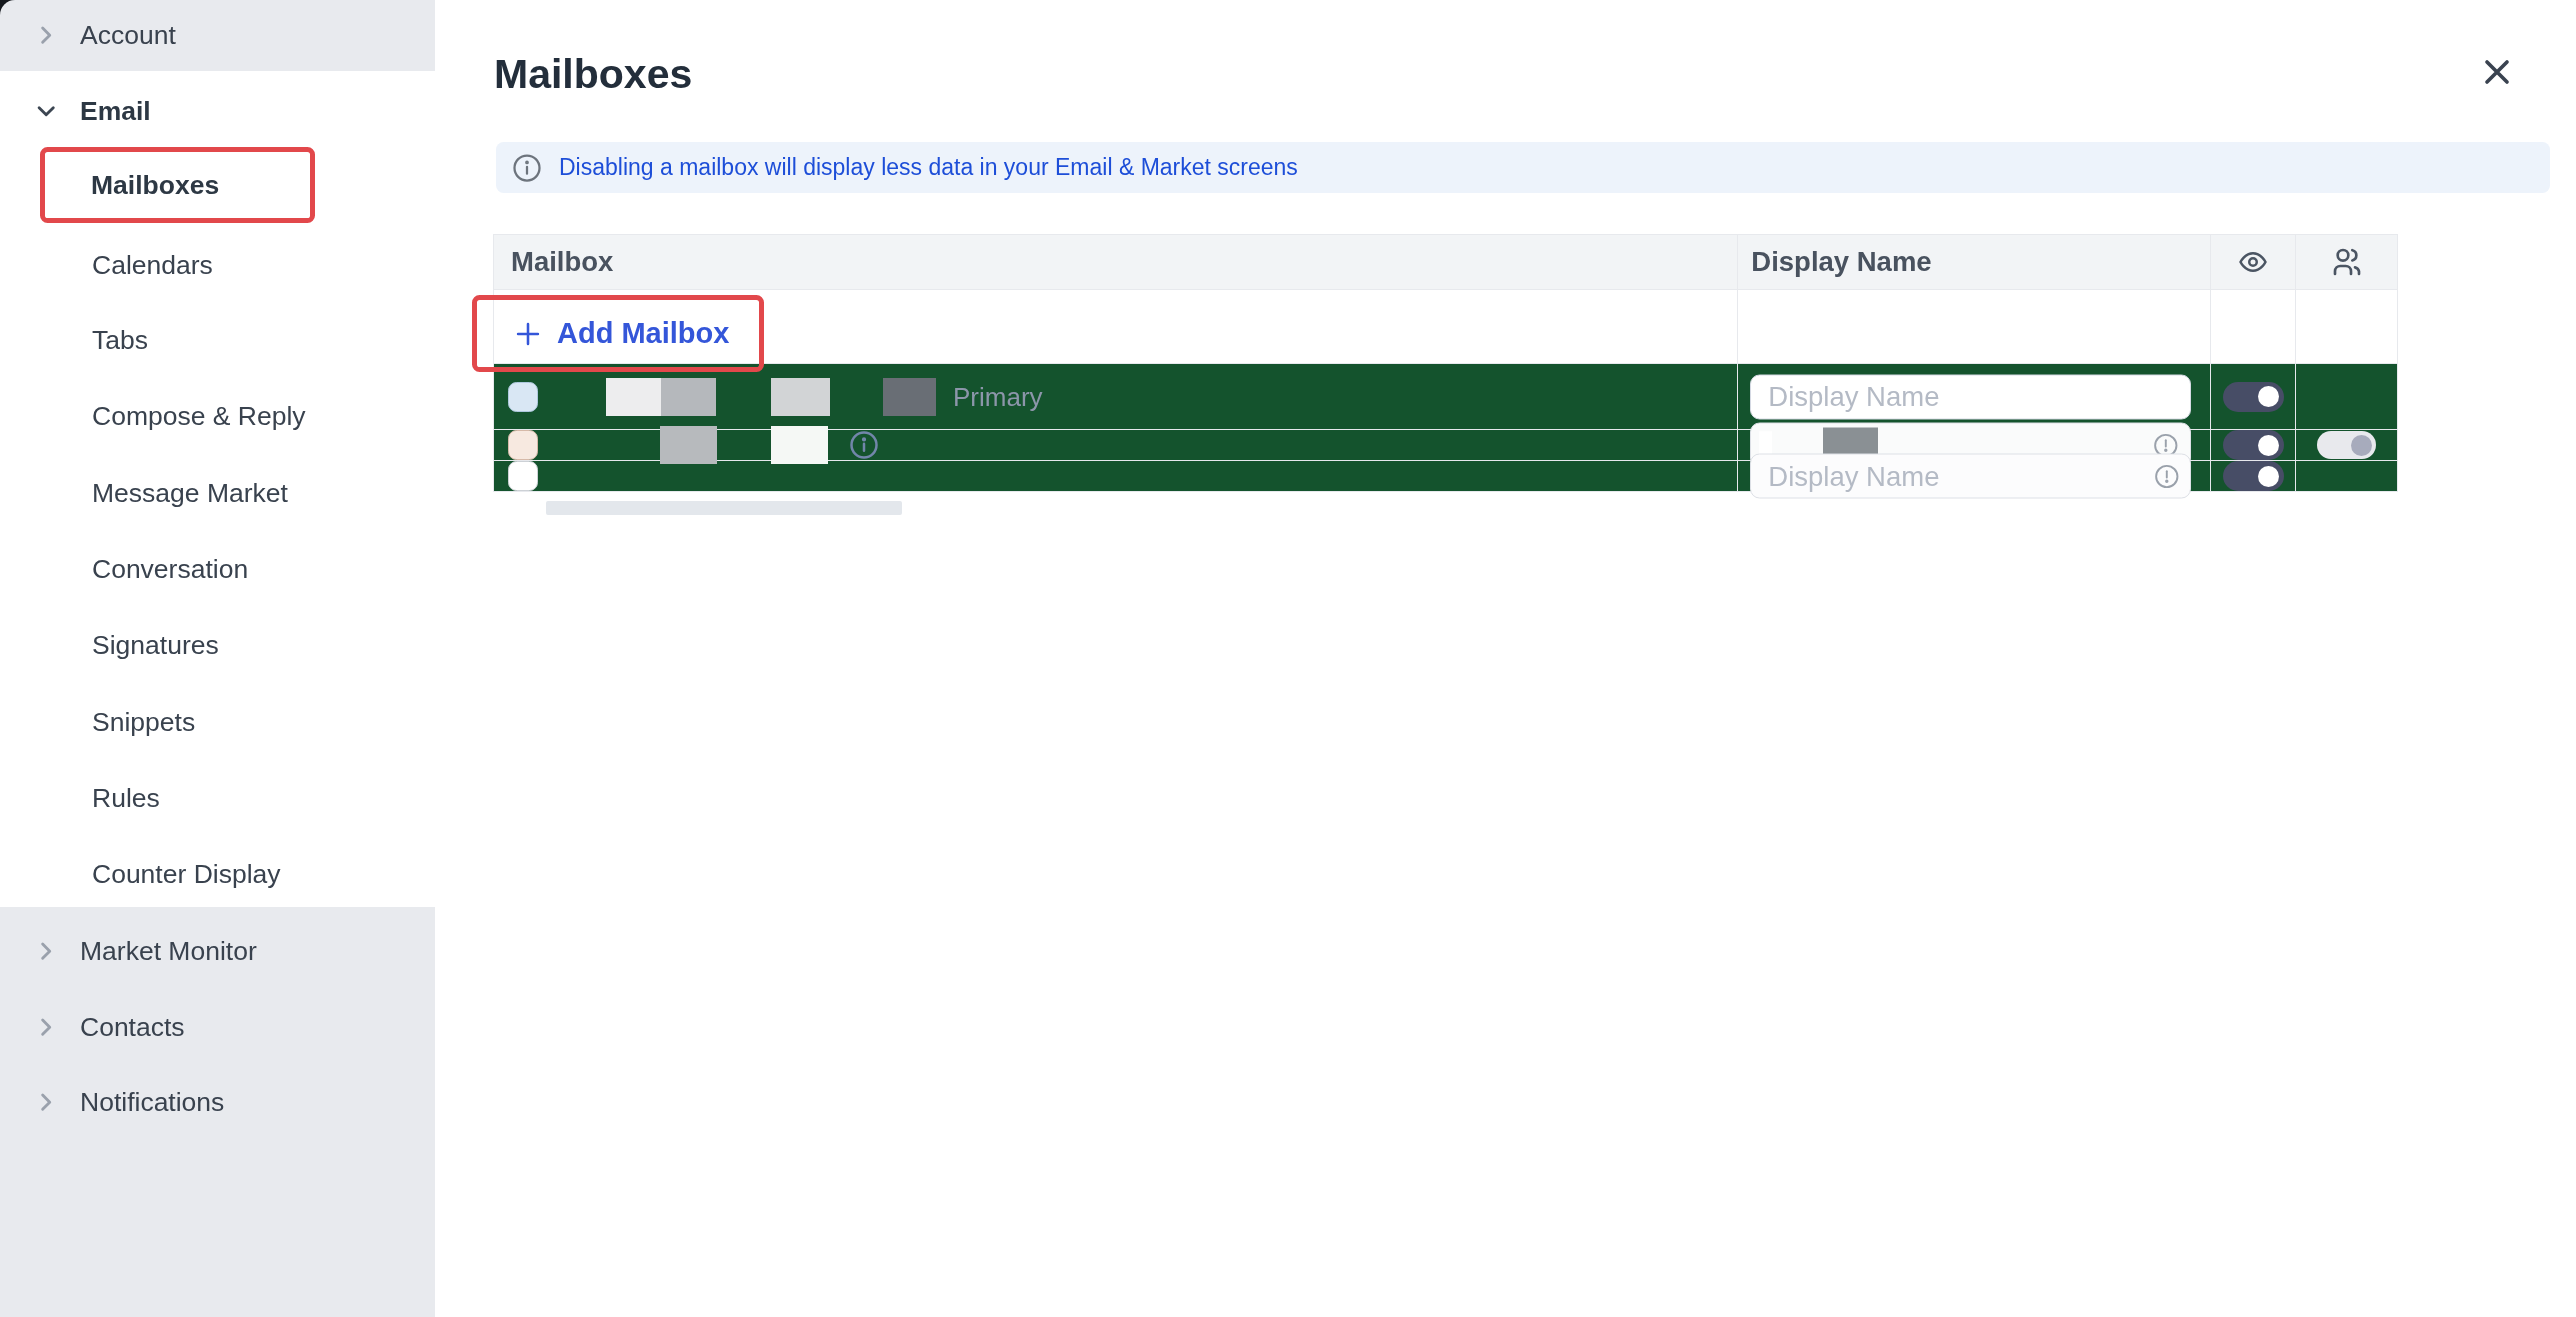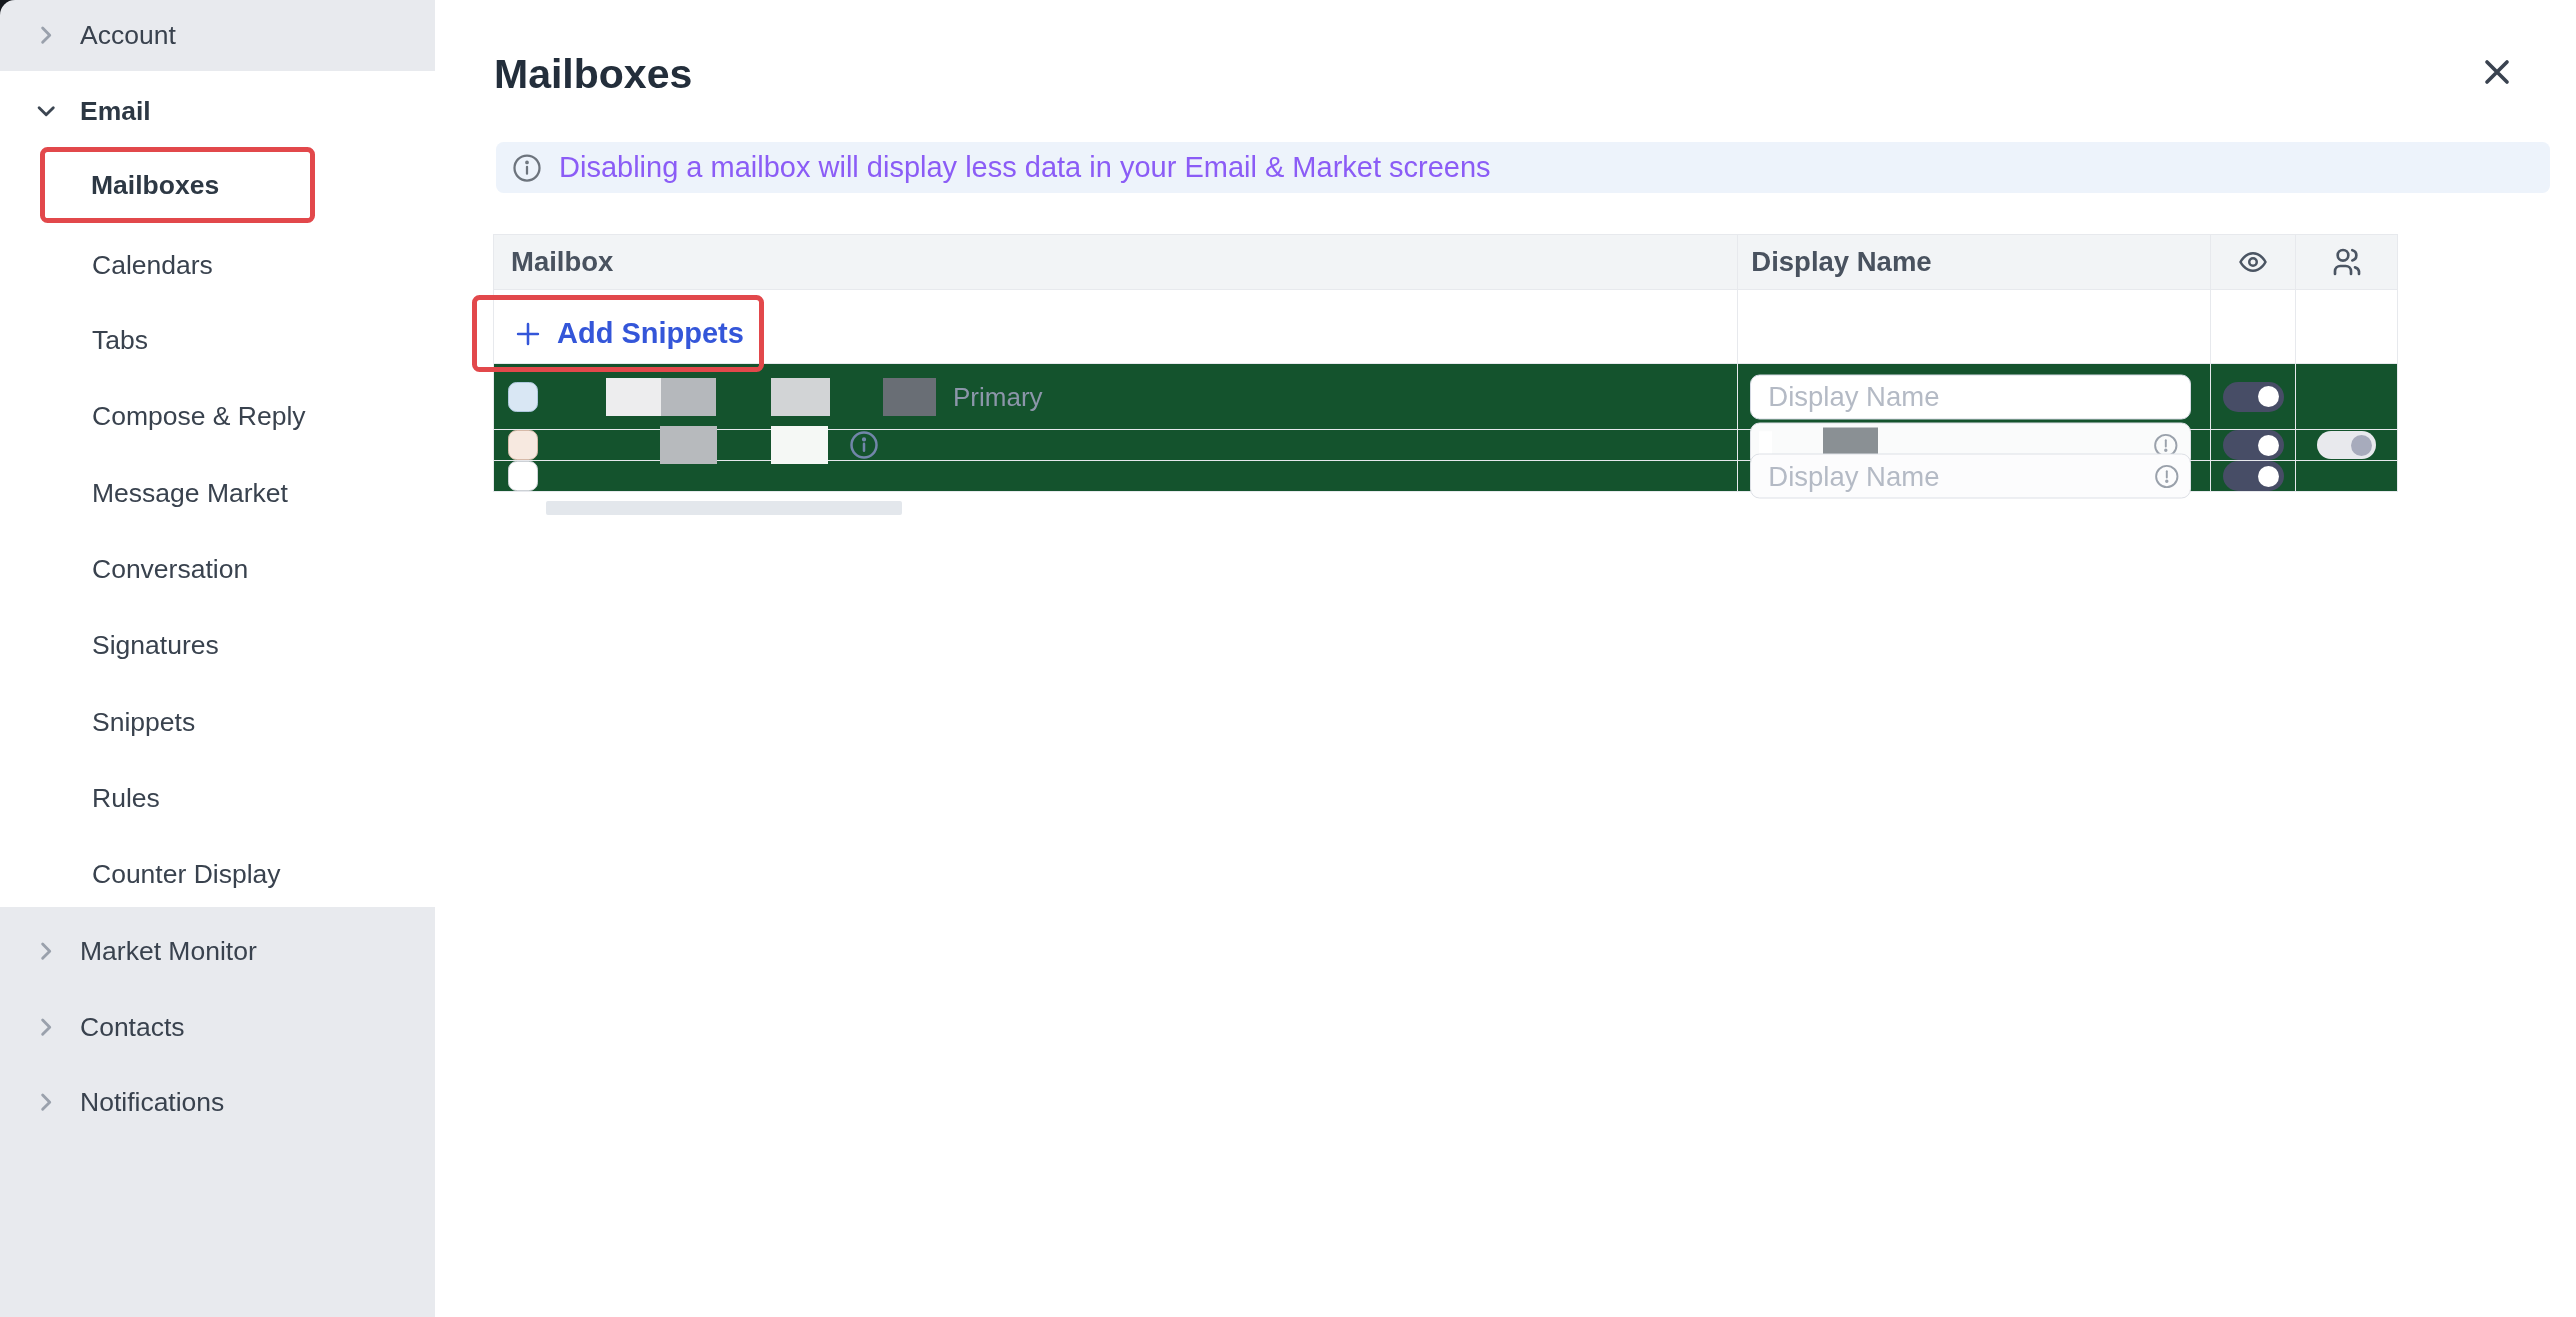--- a/index.html
+++ b/index.html
@@ -21,21 +21,21 @@
   .sb-label.bold{font-weight:700;color:#2d3844;}
   .sb-sub-label{position:absolute;left:92px;font-size:26.5px;color:#39424e;white-space:nowrap;}
   .red-box{position:absolute;border:5.7px solid #e2484b;border-radius:7.6px;background:transparent;box-sizing:border-box;}
   .sb-red-box{left:40px;top:147px;width:275px;height:76px;display:flex;align-items:center;cursor:pointer;}
   .sb-red-box .inner-label{position:absolute;left:46px;font-size:26.5px;font-weight:700;color:#2d3844;white-space:nowrap;}
   
   .page-title{position:absolute;left:494px;top:51px;font-size:41px;font-weight:700;color:#232e3b;}
   .close-btn{position:absolute;left:2474px;top:49px;width:45px;height:45px;display:flex;align-items:center;justify-content:center;cursor:pointer;}
   .banner{position:absolute;left:496px;top:142px;width:2054px;height:51px;background:#edf3fb;border-radius:7.6px;display:flex;align-items:center;}
   .banner-icon{position:absolute;left:16px;width:30px;height:30px;display:flex;}
-  .banner-text{position:absolute;left:63px;font-size:29px;color:#8b5cf6;white-space:nowrap;text-align:center;}
+  .banner-text{position:absolute;left:63px;font-size:23px;color:#1d4ed8;white-space:nowrap;text-align:center;}
   
   .mbx-table{position:absolute;left:493px;top:234px;width:1905px;border:1.9px solid #e7e9ed;background:#14532d;box-sizing:border-box;}
   .t-row{display:flex;width:100%;box-sizing:border-box;}
   .t-row.bb{border-bottom:1.9px solid #e7e9ed;}
   .t-head{height:55px;background:#f2f4f6;}
   .t-add{height:74px;background:#fff;}
   .t-r1{height:66px;}　.t-r2{height:68px;}　.t-r3{height:66px;}
   .c1{width:1243px;position:relative;box-sizing:border-box;}
   .c2{width:473px;position:relative;border-left:1.9px solid #e7e9ed;box-sizing:border-box;}
   .c3{width:85px;position:relative;border-left:1.9px solid #e7e9ed;display:flex;align-items:center;justify-content:center;box-sizing:border-box;}
@@ -293,15 +293,15 @@
     <div class="c4"></div>
   </div>
 </div>
 
 <div class="red-box add-red-box">
   <span class="add-plus">
     <svg width="34" height="34" viewBox="0 0 24 24" fill="none" stroke="#3456d9" stroke-width="1.8" stroke-linecap="round">
         <path d="M12 5v14M5 12h14"></path>
       </svg>
   </span>
-  <span class="add-label">Add Snippets</span>
+  <span class="add-label">Add Mailbox</span>
 </div>
 
 
 </body></html>

